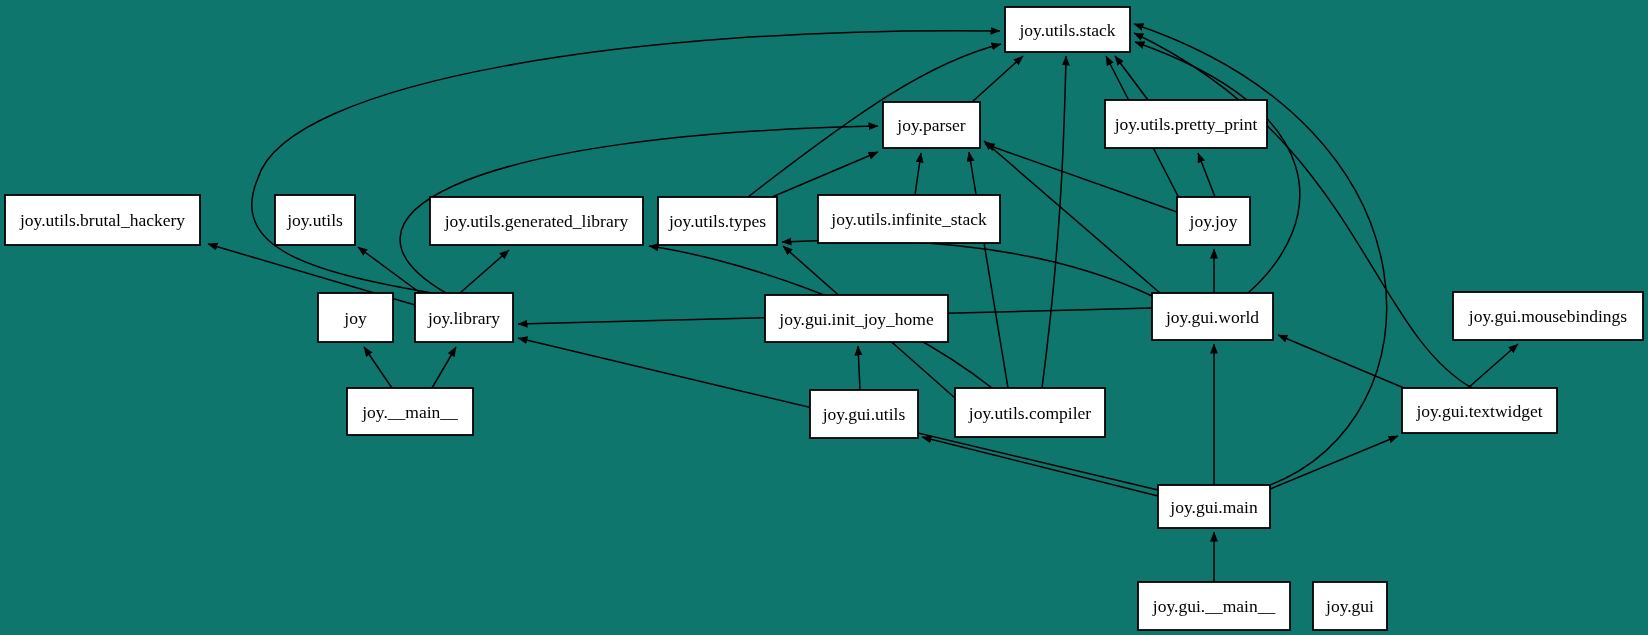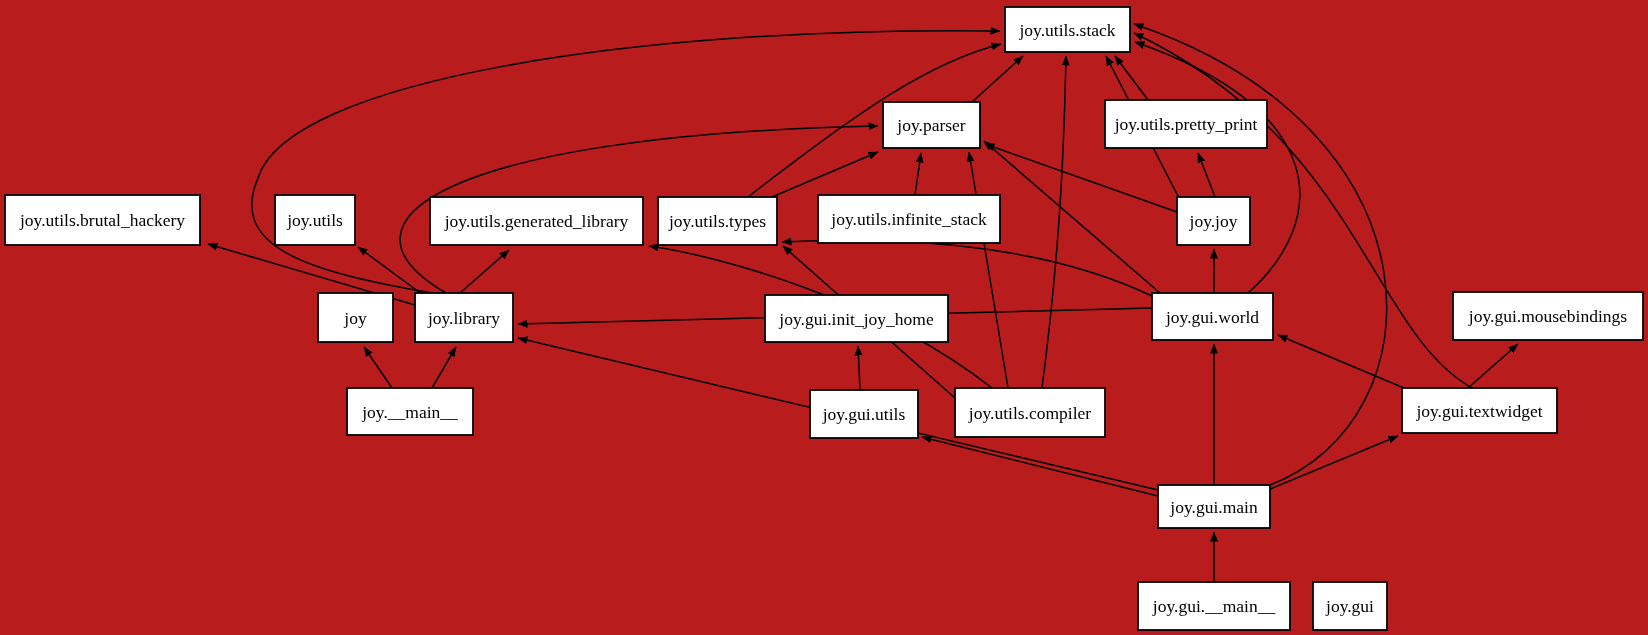--- a/index.html
+++ b/index.html
@@ -4,21 +4,21 @@
 <style>
   html, body {
     margin: 0;
     padding: 0;
     background: #ffffff;
   }
   #canvas-wrap {
     position: relative;
     width: 1648px;
     height: 635px;
-    background: #b91c1c;
+    background: #0f766e;
     overflow: hidden;
   }
   svg text {
     font-family: "Liberation Serif", "DejaVu Serif", serif;
     font-size: 17.5px;
     fill: #000000;
   }
   .node-rect {
     fill: #ffffff;
     stroke: #000000;

